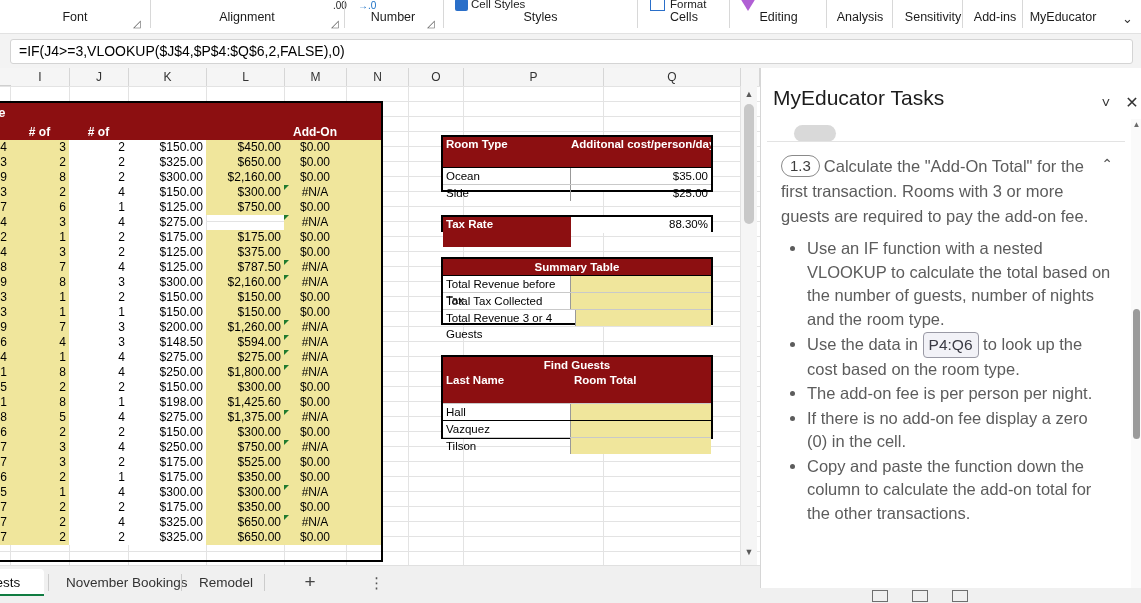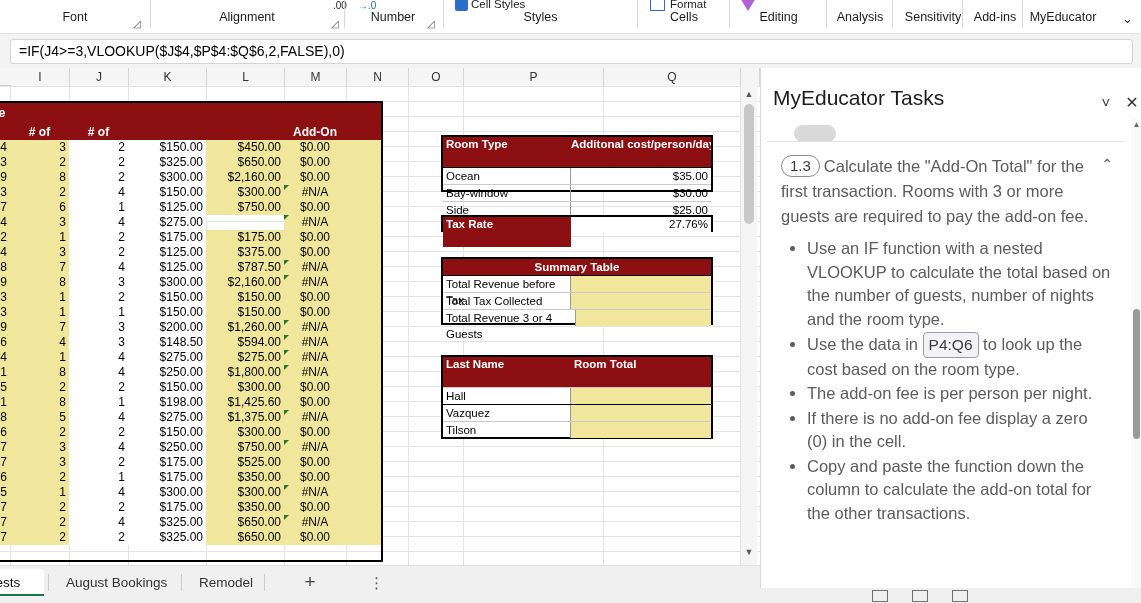--- a/index.html
+++ b/index.html
@@ -561,53 +561,50 @@
     <div class="mini-table" style="left:441px; top:67px; width:272px; height:57px;">
       <div style="display:flex;">
         <div class="mt-hdr" style="width:128px; padding-left:3px;">Room Type</div>
         <div class="mt-hdr" style="width:140px; text-align:right; padding-right:2px;">Additonal  cost/person/day</div>
       </div>
       <div style="display:flex; border-top:1px solid #000;">
         <div class="mt-row" style="width:128px; padding-left:3px; border-right:1px solid #999;">Ocean</div>
         <div class="mt-row" style="width:140px; text-align:right; padding-right:3px;">$35.00</div>
       </div>
       <div style="display:flex; border-top:1px solid #c9c9c9;">
-        <div class="mt-row" style="width:128px; padding-left:3px; border-right:1px solid #999;">Bay-window</div>
-        <div class="mt-row" style="width:140px; text-align:right; padding-right:3px;">$30.00</div>
-      </div>
-      <div style="display:flex; border-top:1px solid #c9c9c9;">
         <div class="mt-row" style="width:128px; padding-left:3px; border-right:1px solid #999;">Side</div>
         <div class="mt-row" style="width:140px; text-align:right; padding-right:3px;">$25.00</div>
       </div>
     </div>
 
     <div class="mini-table" style="left:441px; top:147px; width:272px; height:17px;">
       <div style="display:flex;">
         <div class="mt-hdr" style="width:128px; padding-left:3px;">Tax Rate</div>
-        <div class="mt-row" style="width:141px; text-align:right; padding-right:3px; background:#fff; line-height:15px;">27.76%</div>
+        <div class="mt-row" style="width:141px; text-align:right; padding-right:3px; background:#fff; line-height:15px;">88.30%</div>
       </div>
     </div>
 
     <div class="mini-table" style="left:441px; top:189px; width:272px; height:68px;">
       <div class="mt-hdr" style="text-align:center; width:100%; height:16px; line-height:16px;">Summary Table</div>
       <div style="display:flex; border-top:1px solid #000;">
         <div class="mt-row" style="width:128px; padding-left:3px; border-right:1px solid #999;">Total Revenue before Tax</div>
         <div class="mt-row yel" style="width:140px;"></div>
       </div>
       <div style="display:flex; border-top:1px solid #c9c9c9;">
         <div class="mt-row" style="width:128px; padding-left:3px; border-right:1px solid #999;">Total Tax Collected</div>
         <div class="mt-row yel" style="width:140px;"></div>
       </div>
       <div style="display:flex; border-top:1px solid #c9c9c9;">
         <div class="mt-row" style="width:133px; padding-left:3px; border-right:1px solid #999;">Total Revenue 3 or 4 Guests</div>
         <div class="mt-row yel" style="width:135px;"></div>
       </div>
     </div>
 
     <div class="mini-table" style="left:441px; top:287px; width:272px; height:84px;">
+      <div class="mt-hdr" style="text-align:center; width:100%; height:16px; line-height:16px;">Find Guests</div>
       <div style="display:flex;">
         <div class="mt-hdr" style="width:128px; padding-left:3px;">Last Name</div>
         <div class="mt-hdr" style="width:140px; padding-left:3px;">Room Total</div>
       </div>
       <div style="display:flex; border-top:1px solid #c9c9c9;">
         <div class="mt-row" style="width:128px; padding-left:3px; border-right:1px solid #999;">Hall</div>
         <div class="mt-row yel" style="width:140px;"></div>
       </div>
       <div style="display:flex; border-top:1px solid #000;">
         <div class="mt-row" style="width:128px; padding-left:3px; border-right:1px solid #999;">Vazquez</div>
@@ -622,21 +619,21 @@
 
   <div class="vscroll">
     <div class="arrow" style="top:18px;">▲</div>
     <div class="thumb" style="top:36px; height:120px;"></div>
     <div class="arrow" style="top:476px;">▼</div>
   </div>
 
   <div class="tabbar">
     <div class="tab active" style="left:-12px; padding-left:0; width:56px;">uests</div>
     <div class="tabsep" style="left:48px;"></div>
-    <div class="tab" style="left:54px;">August Bookings</div>
+    <div class="tab" style="left:54px;">November Bookings</div>
     <div class="tabsep" style="left:181px;"></div>
     <div class="tab" style="left:187px;">Remodel</div>
     <div class="tabsep" style="left:264px;"></div>
     <div class="addsheet" style="left:299px;">+</div>
     <div class="dots" style="left:369px;">⋮</div>
 
   </div>
 
   <div class="pane">
     <div class="pane-title">MyEducator Tasks</div>

